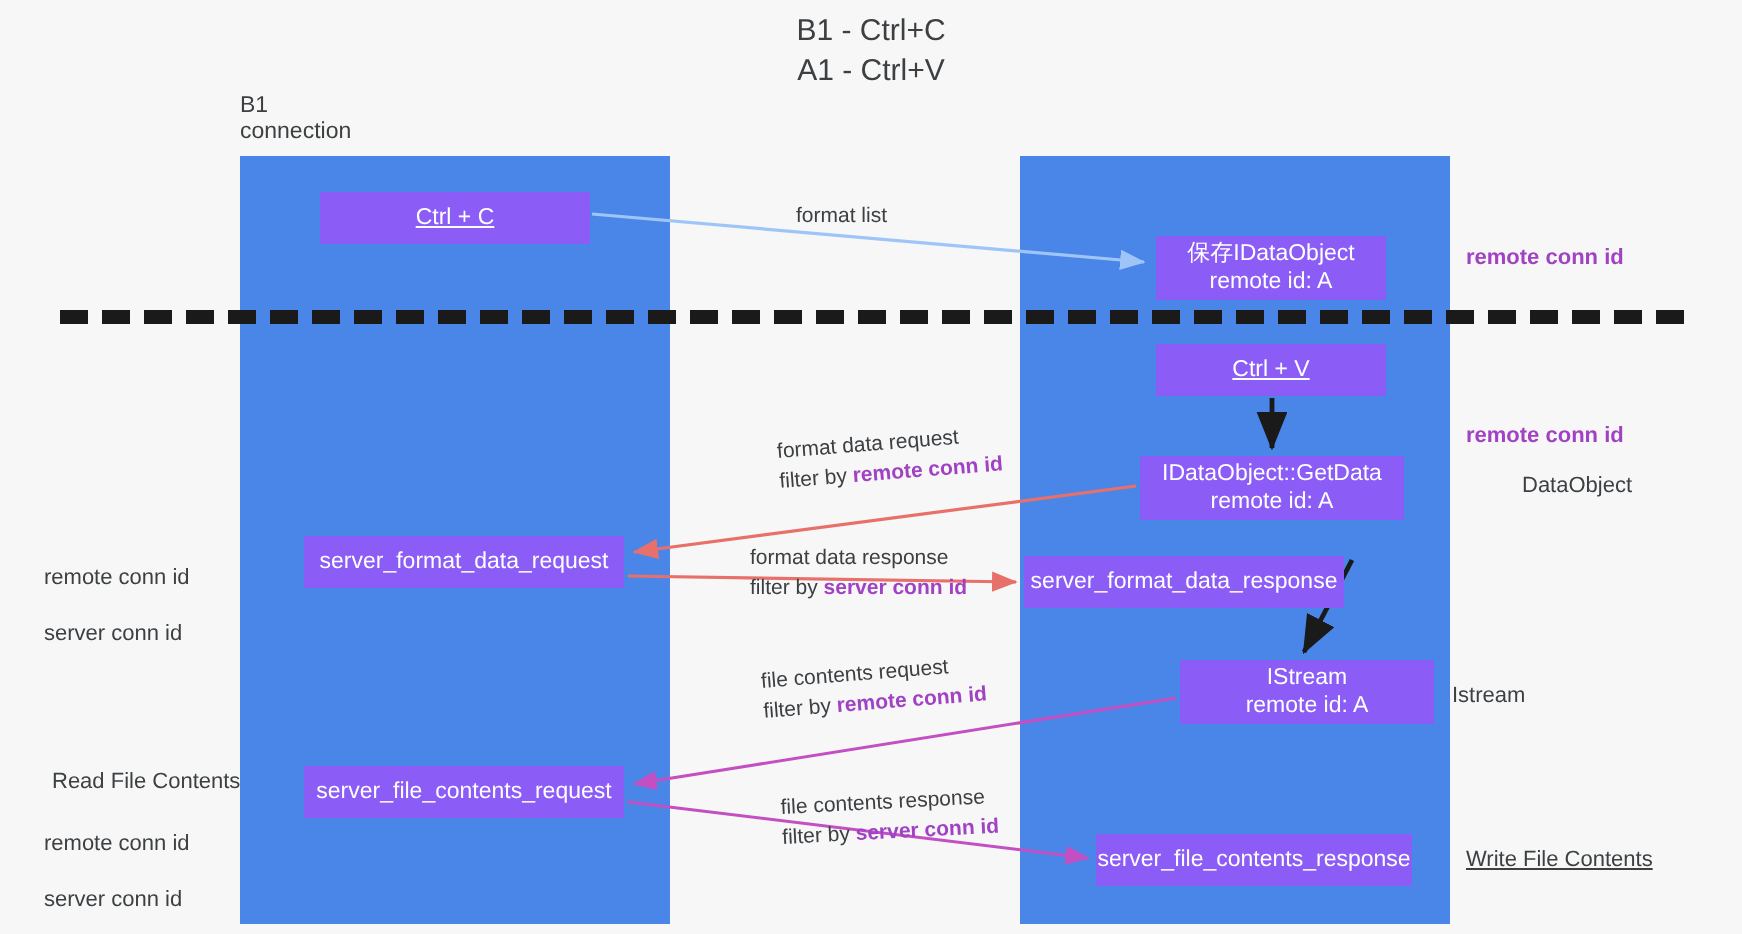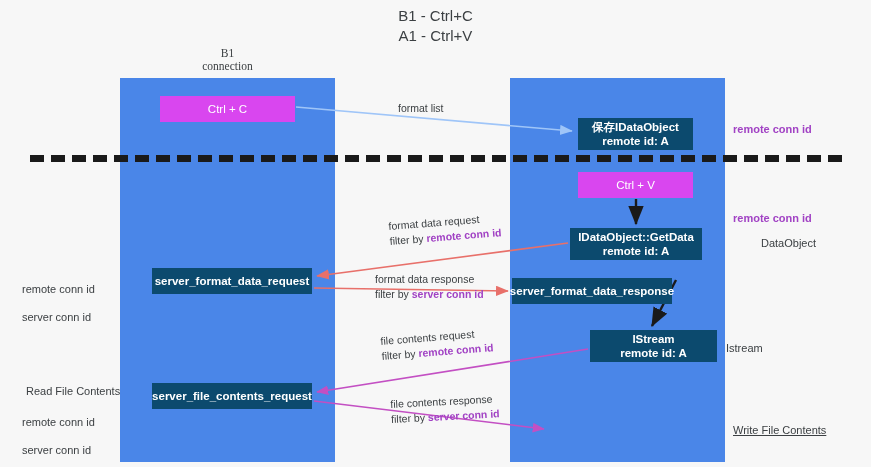--- a/index.html
+++ b/index.html
@@ -15,22 +15,22 @@
 
   
   .title{
     position:absolute;left:0;top:6px;width:871px;
     text-align:center;font-size:15px;line-height:20px;color:#3c4043;
     white-space:pre-line;
   }
 
   
   .colhead{
-    position:absolute;text-align:center;font-size:11.5px;line-height:13px;
-    color:#3c4043;white-space:pre-line;font-family:Liberation Serif, serif;
+    position:absolute;text-align:left;font-size:11.5px;line-height:13px;
+    color:#3c4043;white-space:pre-line;
   }
   #head-b1{left:120px;top:47px;width:215px;}
   #head-a1{left:510px;top:47px;width:215px;}
 
   
   .lane{position:absolute;background:#4a86e8;}
   #lane-b1{left:120px;top:78px;width:215px;height:384px;}
   #lane-a1{left:510px;top:78px;width:215px;height:384px;}
 
   
@@ -40,22 +40,22 @@
   }
 
   
   .node{
     position:absolute;display:flex;flex-direction:column;
     align-items:center;justify-content:center;
     font-size:11.5px;line-height:14px;color:#ffffff;
     text-align:center;box-sizing:border-box;padding:3px 6px;
     white-space:pre-line;
   }
-  .node.green{background:#d946ef;}
-  .node.orange{background:#0c4a6e;font-weight:bold;}
+  .node.green{background:#8b5cf6;text-decoration:underline;}
+  .node.orange{background:#8b5cf6;}
 
   #n-ctrlc{left:160px;top:96px;width:135px;height:26px;}
   #n-save{left:578px;top:118px;width:115px;height:32px;}
   #n-ctrlv{left:578px;top:172px;width:115px;height:26px;}
   #n-getdata{left:570px;top:228px;width:132px;height:32px;}
   #n-sfdreq{left:152px;top:268px;width:160px;height:26px;}
   #n-sfdresp{left:512px;top:278px;width:160px;height:26px;}
   #n-istream{left:590px;top:330px;width:127px;height:32px;}
   #n-sfcreq{left:152px;top:383px;width:160px;height:26px;}
   #n-sfcresp{left:548px;top:417px;width:158px;height:26px;}
@@ -158,20 +158,21 @@
   <div class="node orange" id="n-save">保存IDataObject
 remote id: A</div>
   <div class="node green" id="n-ctrlv">Ctrl + V</div>
   <div class="node orange" id="n-getdata">IDataObject::GetData
 remote id: A</div>
   <div class="node orange" id="n-sfdreq">server_format_data_request</div>
   <div class="node orange" id="n-sfdresp">server_format_data_response</div>
   <div class="node orange" id="n-istream">IStream
 remote id: A</div>
   <div class="node orange" id="n-sfcreq">server_file_contents_request</div>
+  <div class="node orange" id="n-sfcresp">server_file_contents_response</div>
 
   <div class="sidelabel purple" id="lbl-remote1">remote conn id</div>
   <div class="sidelabel purple" id="lbl-remote2">remote conn id</div>
   <div class="sidelabel dark" id="lbl-dataobject">DataObject</div>
   <div class="sidelabel dark" id="lbl-istream">Istream</div>
   <div class="sidelabel dark" id="lbl-write">Write File Contents</div>
 
   <div class="sidelabel" id="lbl-left-conn">
     <div class="purple">remote conn id</div>
     <div class="green">server conn id</div>

